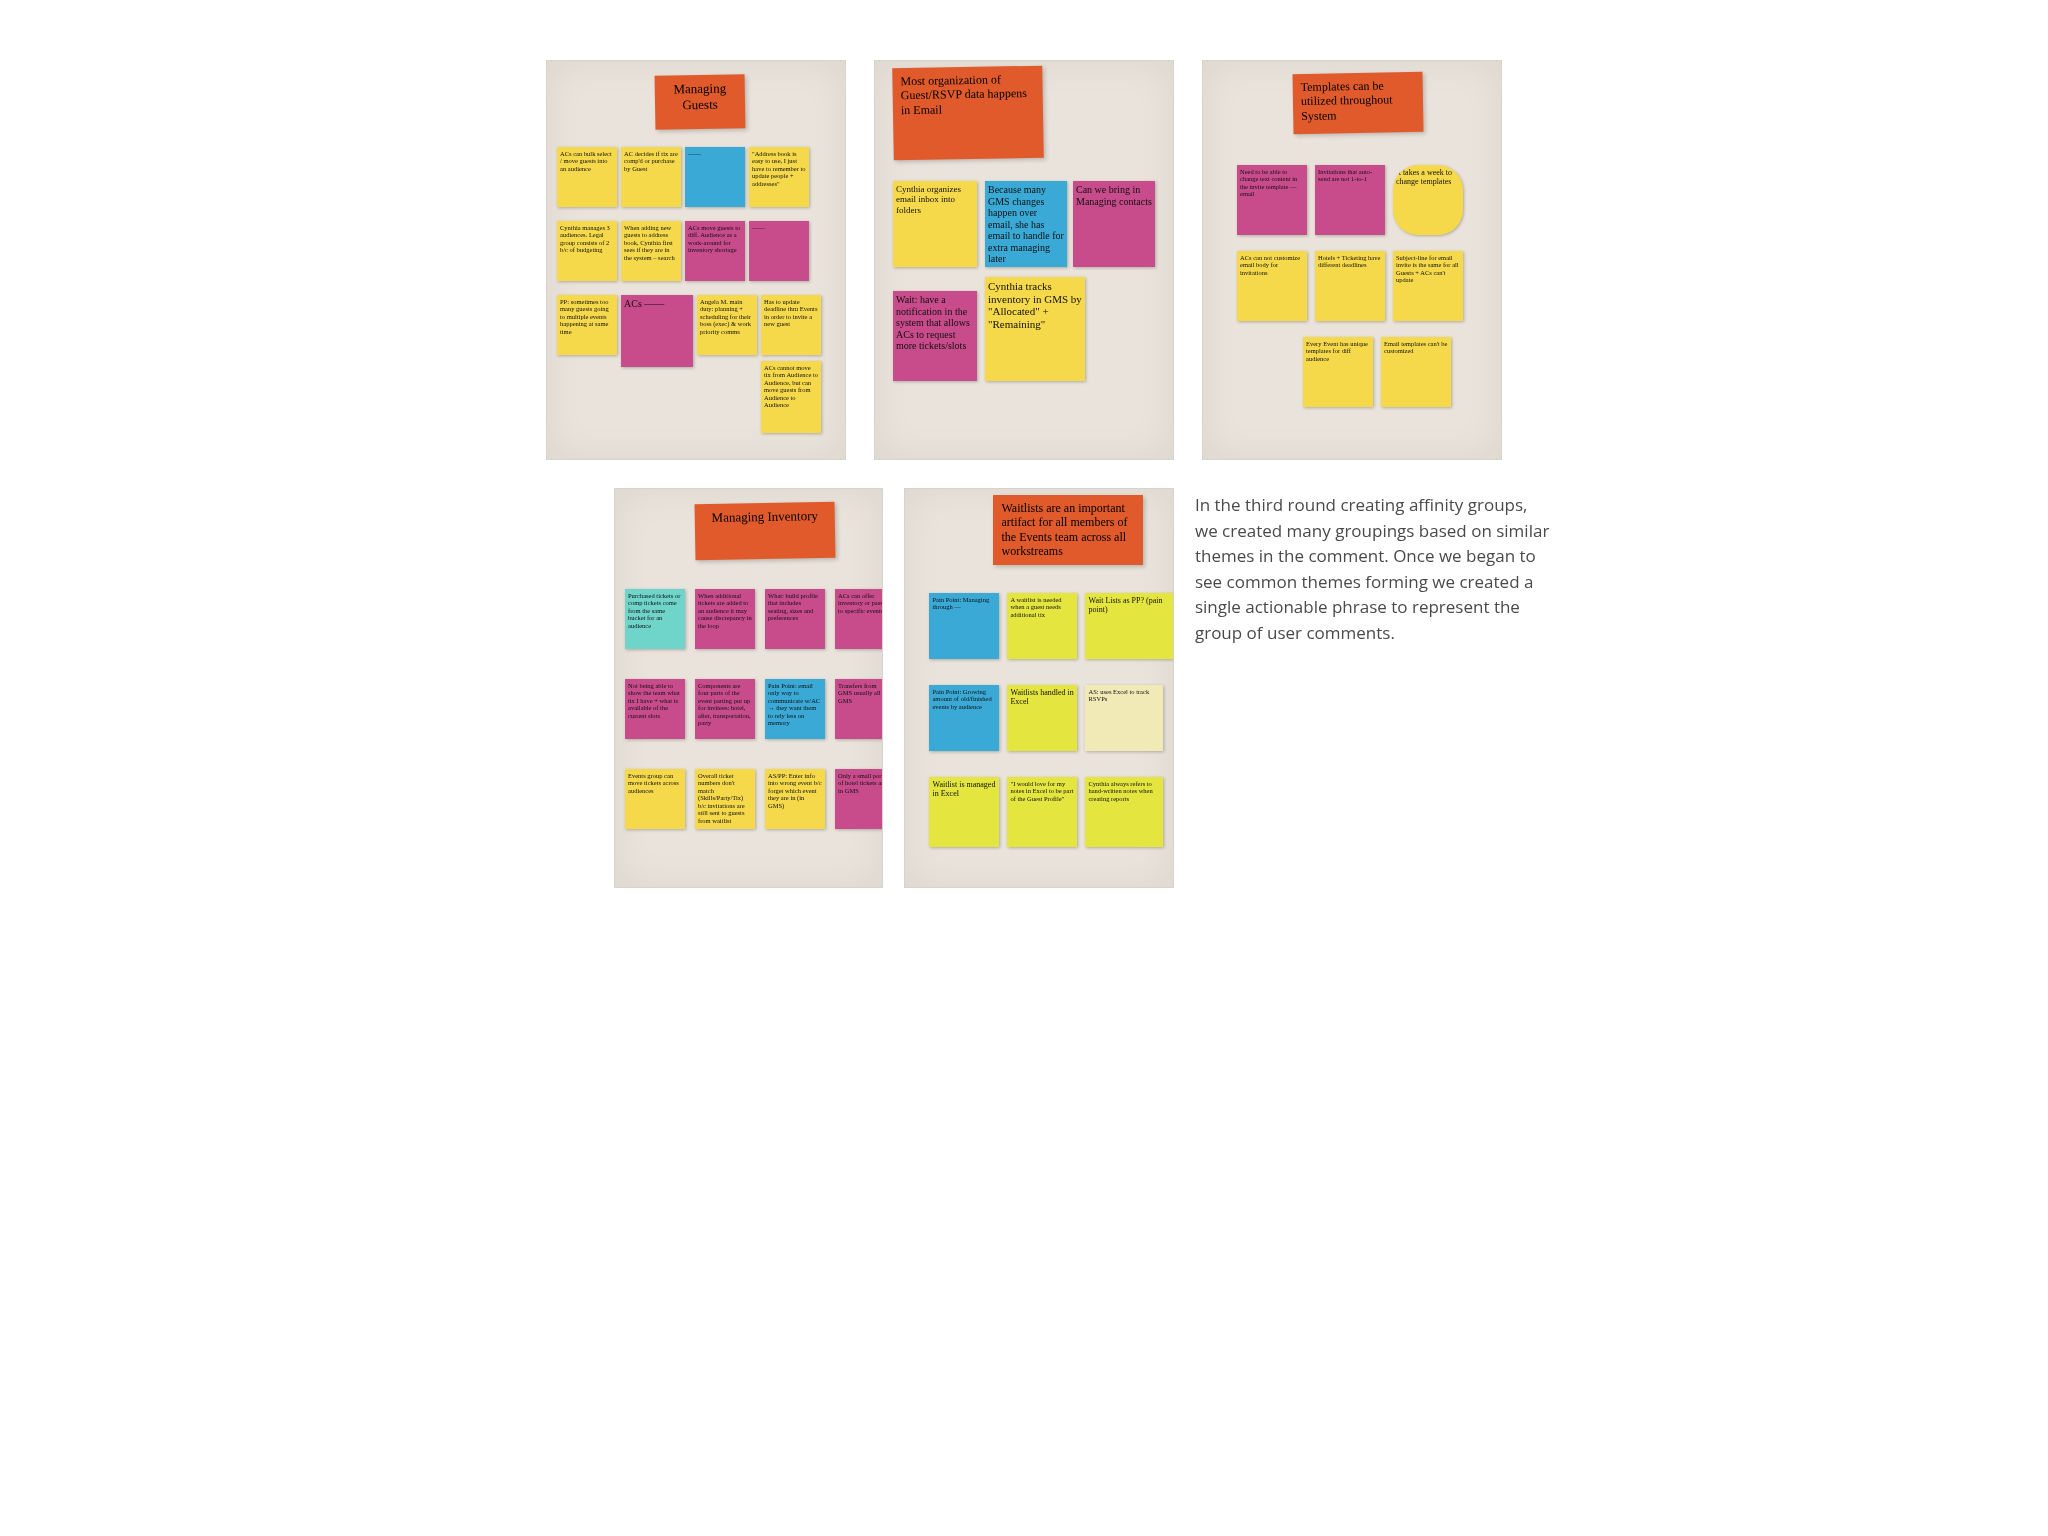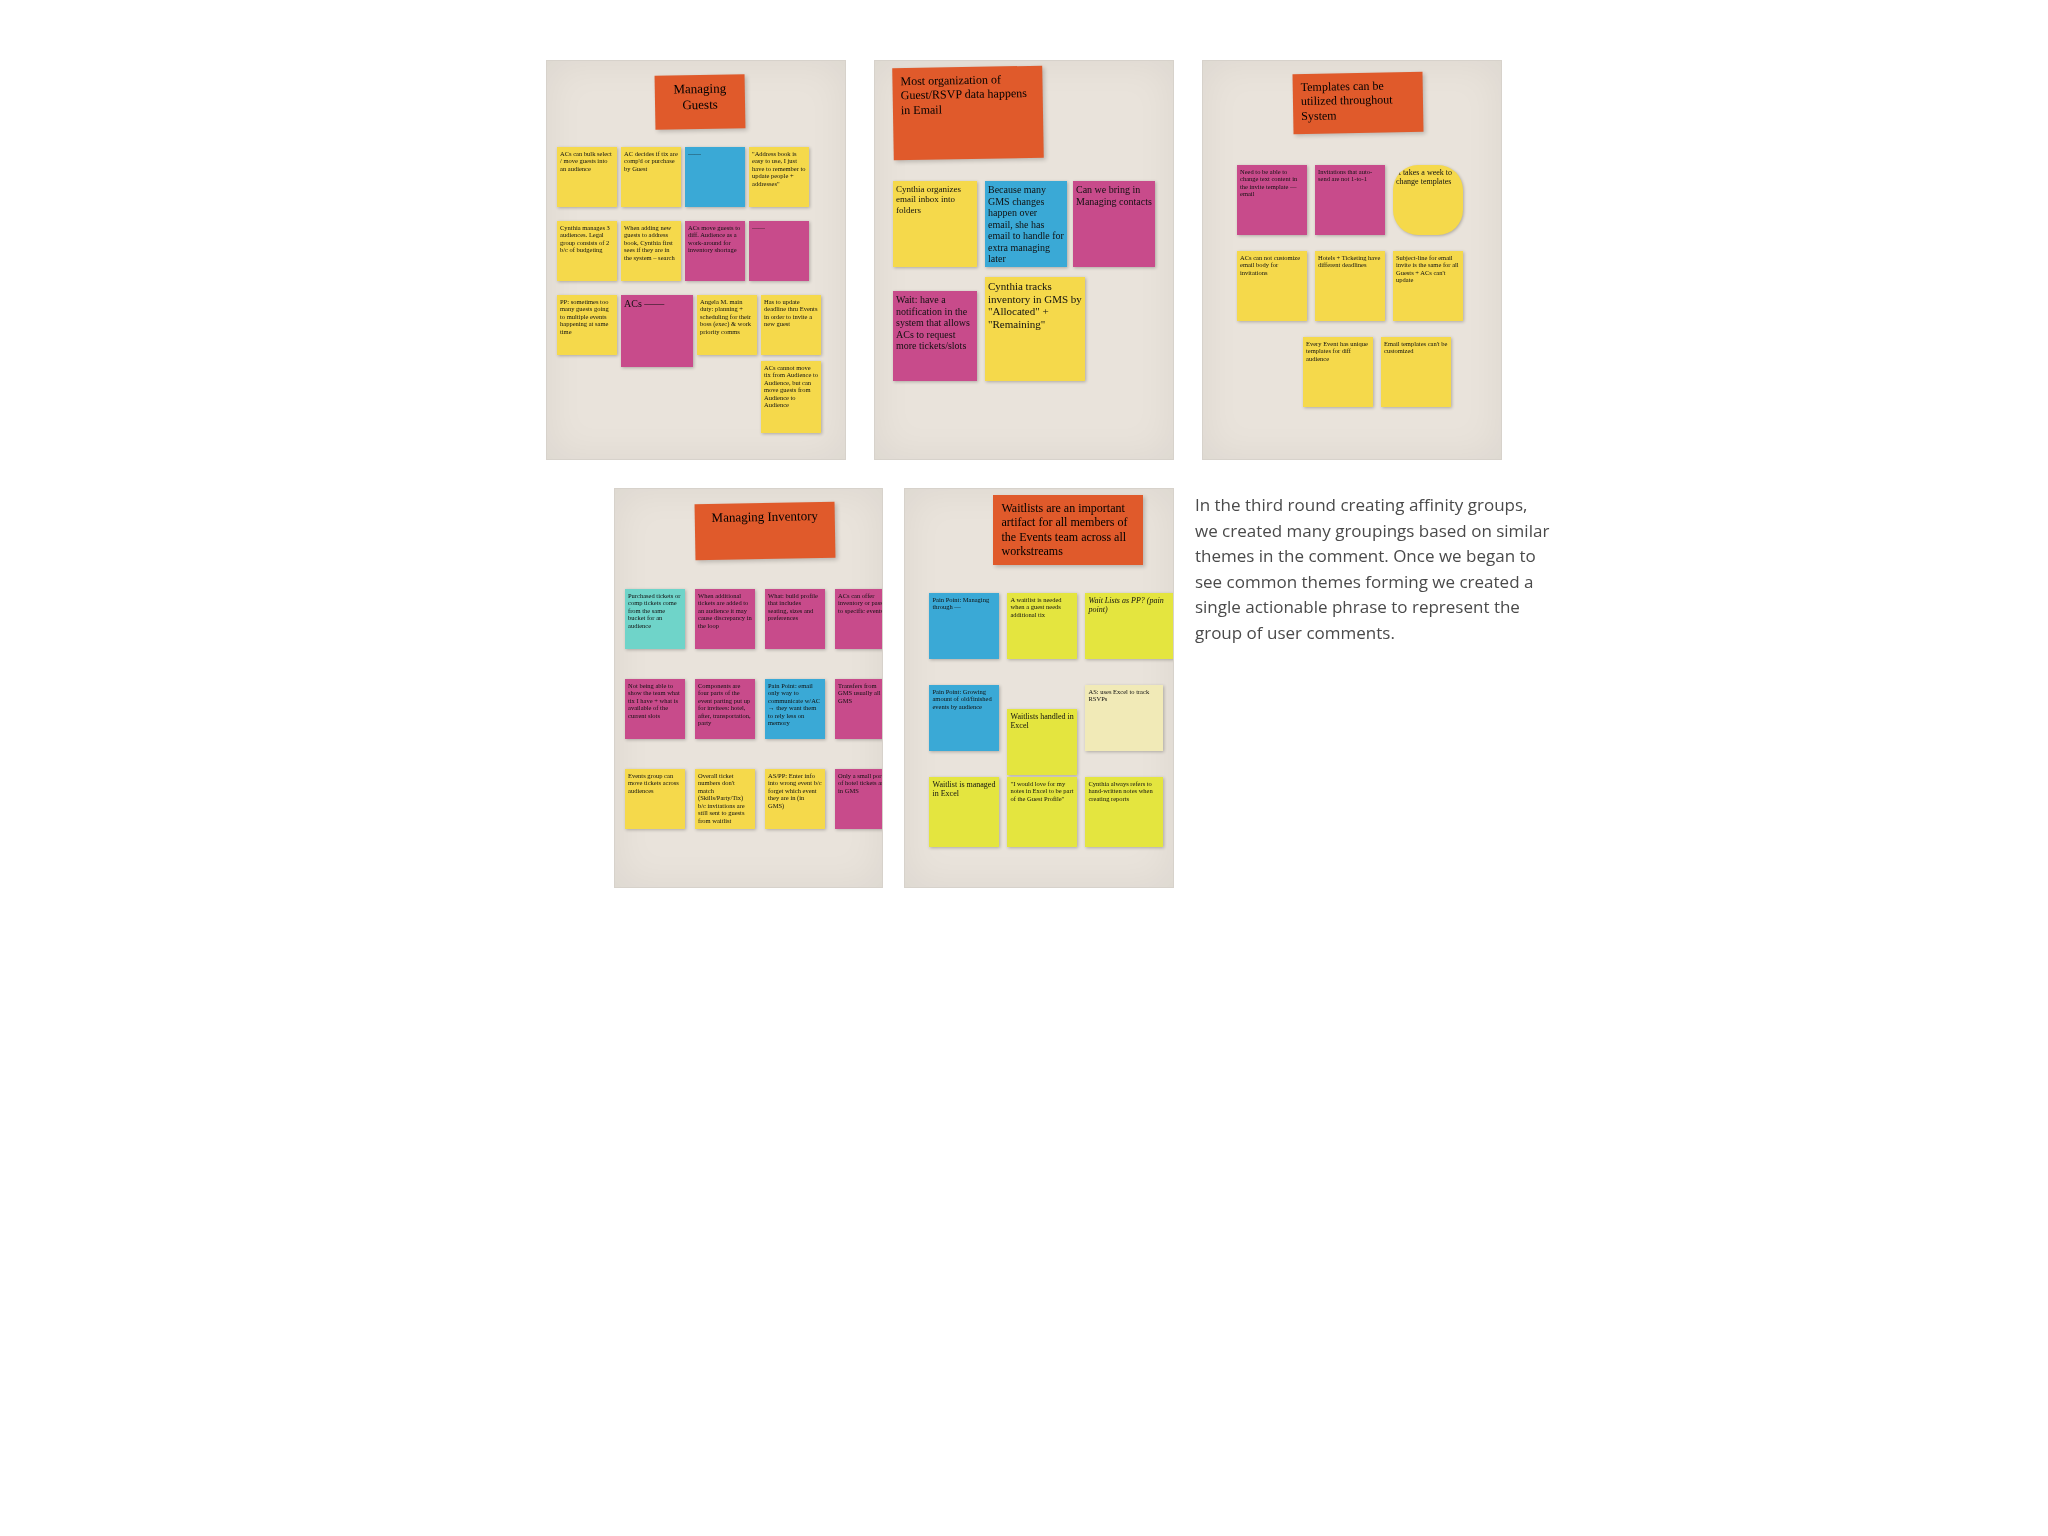--- a/index.html
+++ b/index.html
@@ -171,24 +171,24 @@
         <div class="note yellow" style="left:80px;  top:280px;">Overall ticket numbers don't match (Skills/Party/Tix) b/c invitations are still sent to guests from waitlist</div>
         <div class="note yellow" style="left:150px; top:280px;">AS/PP: Enter info into wrong event b/c forget which event they are in (in GMS)</div>
         <div class="note magenta" style="left:220px; top:280px;">Only a small portion of hotel tickets are in GMS</div>
       </div>
 
       <div class="board b5">
         <div class="hcard wide" style="left:88px; top:6px; width:150px; height:70px;">Waitlists are an important artifact for all members of the Events team across all workstreams</div>
 
         <div class="note blue" style="left:24px;  top:104px; width:70px; height:66px;">Pain Point: Managing through —</div>
         <div class="note yellow2" style="left:102px; top:104px; width:70px; height:66px;">A waitlist is needed when a guest needs additional tix</div>
-        <div class="note yellow2" style="left:180px; top:104px; width:98px; height:66px; font-size:8px;font-style:italic;">Wait Lists as PP? (pain point)</div>
+        <div class="note yellow2" style="left:180px; top:104px; width:98px; height:66px; font-size:8px;">Wait Lists as PP? (pain point)</div>
 
         <div class="note blue" style="left:24px;  top:196px; width:70px; height:66px;">Pain Point: Growing amount of old/finished events by audience</div>
-        <div class="note yellow2" style="left:102px; top:196px; width:70px; height:66px; font-size:8px;margin-top:24px;">Waitlists handled in Excel</div>
+        <div class="note yellow2" style="left:102px; top:196px; width:70px; height:66px; font-size:8px;">Waitlists handled in Excel</div>
         <div class="note cream" style="left:180px; top:196px; width:78px; height:66px;">AS: uses Excel to track RSVPs</div>
 
         <div class="note yellow2" style="left:24px;  top:288px; width:70px; height:70px; font-size:8px;">Waitlist is managed in Excel</div>
         <div class="note yellow2" style="left:102px; top:288px; width:70px; height:70px;">"I would love for my notes in Excel to be part of the Guest Profile"</div>
         <div class="note yellow2" style="left:180px; top:288px; width:78px; height:70px;">Cynthia always refers to hand-written notes when creating reports</div>
       </div>
 
       <div class="caption">In the third round creating affinity groups, we created many groupings based on similar themes in the comment. Once we began to see common themes forming we created a single actionable phrase to represent the group of user comments.</div>
 
     </div>

